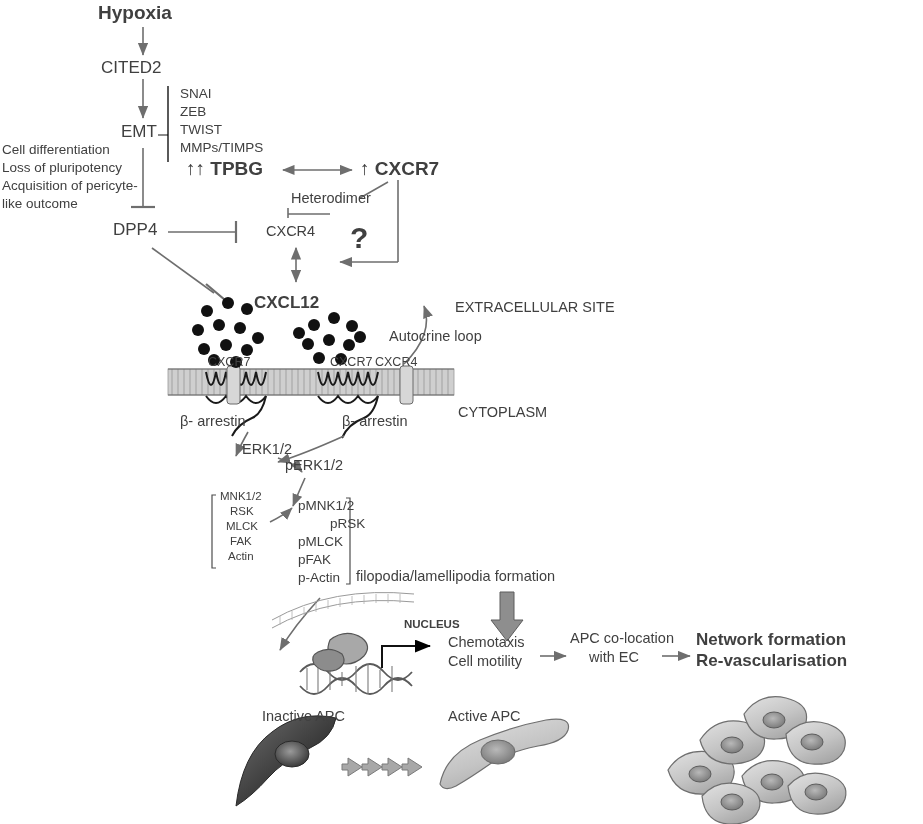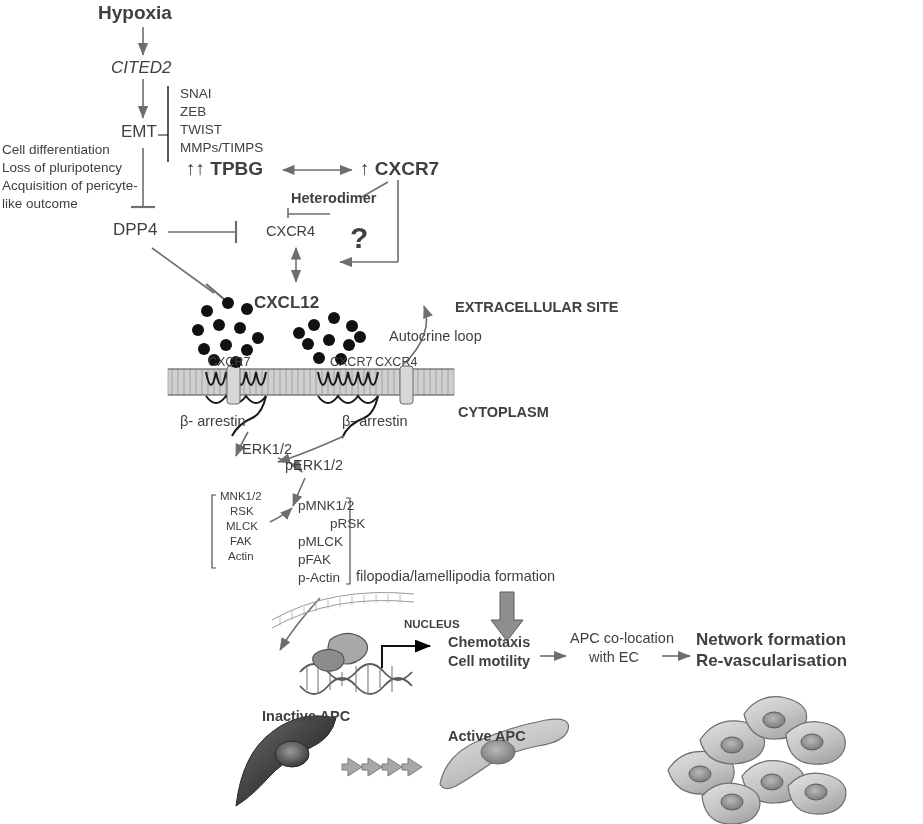--- a/index.html
+++ b/index.html
@@ -27,21 +27,21 @@
     left: 0; top: 0;
     width: 923px;
     height: 824px;
   }
   .t-title { font-size: 19px; font-weight: bold; }
   .t-node { font-size: 17px; }
   .t-node-b { font-size: 17px; font-weight: bold; }
   .t-small { font-size: 13.5px; }
   .t-smaller { font-size: 12.5px; }
   .t-mid { font-size: 14.5px; }
-  .t-mid-b { font-size: 14.5px; font-weight: bold; }
+  .t-mid-b { font-size: 14.5px; font-weight: normal; }
   .t-tiny { font-size: 11.5px; }
   .t-q { font-size: 30px; font-weight: bold; }
   .t-arrowup { font-size: 19px; font-weight: bold; }
 </style>
 </head>
 <body>
 
 <div id="stage">
 
   <svg class="svg-layer" viewBox="0 0 923 824">
@@ -314,21 +314,21 @@
       <ellipse cx="774" cy="720" rx="11" ry="8"></ellipse>
       <ellipse cx="812" cy="742" rx="11" ry="8"></ellipse>
       <ellipse cx="772" cy="782" rx="11" ry="8"></ellipse>
       <ellipse cx="816" cy="792" rx="11" ry="8"></ellipse>
       <ellipse cx="732" cy="802" rx="11" ry="8"></ellipse>
     </g>
   </svg>
 
   <div class="lbl t-title" style="left:98px; top:2px;">Hypoxia</div>
 
-  <div class="lbl t-node" style="left:111px; top:58px;font-style:italic;">CITED2</div>
+  <div class="lbl t-node" style="left:101px; top:58px;">CITED2</div>
   <div class="lbl t-node" style="left:121px; top:122px;">EMT</div>
   <div class="lbl t-node" style="left:113px; top:220px;">DPP4</div>
 
   <div class="lbl t-small" style="left:180px; top:86px;">SNAI</div>
   <div class="lbl t-small" style="left:180px; top:104px;">ZEB</div>
   <div class="lbl t-small" style="left:180px; top:122px;">TWIST</div>
   <div class="lbl t-small" style="left:180px; top:140px;">MMPs/TIMPS</div>
 
   <div class="lbl t-small" style="left:2px; top:142px;">Cell differentiation</div>
   <div class="lbl t-small" style="left:2px; top:160px;">Loss of pluripotency</div>
@@ -376,15 +376,15 @@
   <div class="lbl t-mid-b" style="left:448px; top:634px;">Chemotaxis</div>
   <div class="lbl t-mid-b" style="left:448px; top:653px;">Cell motility</div>
 
   <div class="lbl t-mid" style="left:570px; top:630px;">APC co-location</div>
   <div class="lbl t-mid" style="left:589px; top:649px;">with EC</div>
 
   <div class="lbl t-node-b" style="left:696px; top:630px;">Network formation</div>
   <div class="lbl t-node-b" style="left:696px; top:651px;">Re-vascularisation</div>
 
   <div class="lbl t-mid-b" style="left:262px; top:708px;">Inactive APC</div>
-  <div class="lbl t-mid-b" style="left:448px; top:708px;margin-top:20px;">Active APC</div>
+  <div class="lbl t-mid-b" style="left:448px; top:708px;">Active APC</div>
 
 </div>
 
 </body></html>

